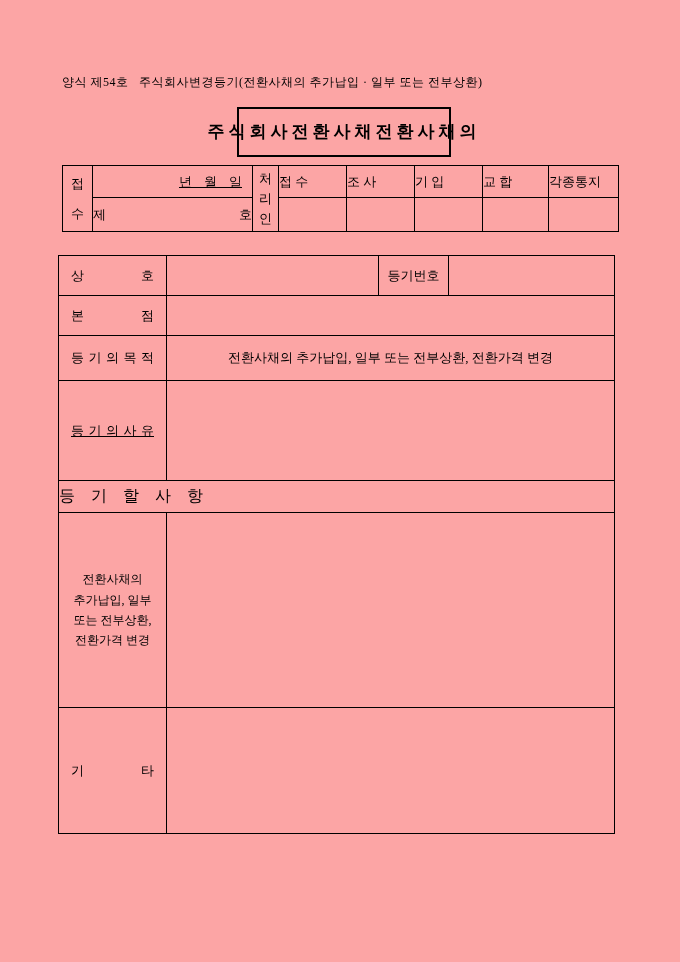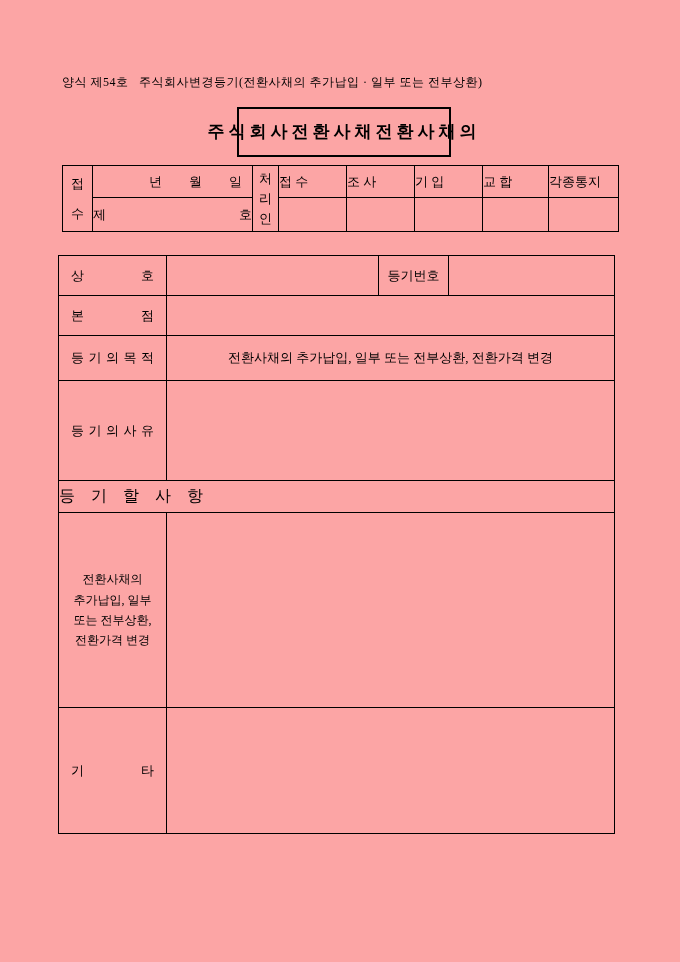--- a/index.html
+++ b/index.html
@@ -64,35 +64,36 @@
   .receipt-table tr.r2 { height:34px; }
   .main-table {
     position:absolute;
     left:58px;
     top:255px;
     width:556px;
   }
   .row-company  { height:40px; }
   .row-office   { height:40px; }
   .row-purpose  { height:45px;margin-left:36px; }
-  .row-reason   { height:100px; }
+  .row-reason   { height:100px;text-decoration:underline; }
   .row-matters-header { height:32px; }
   .row-matters  { height:195px; }
   .row-etc      { height:126px; }
   .center { text-align:center; }
   .jlabel {
     text-align:justify;
     text-align-last:justify;
     padding:0 12px;
   }
   .date-cell {
     text-align:justify;
     text-align-last:justify;
-    padding-left:56px;
+    padding-left:86px;
     padding-right:10px;
+    text-decoration:underline;
   }
   .num-cell {
     text-align:justify;
     text-align-last:justify;
     padding:0 0;
   }
   .hcell {
     text-align:left;
     white-space:pre;
   }

